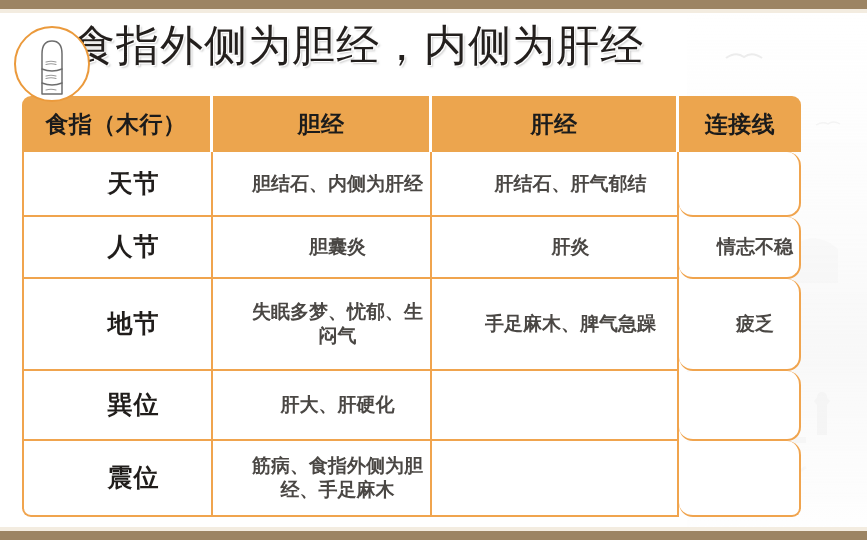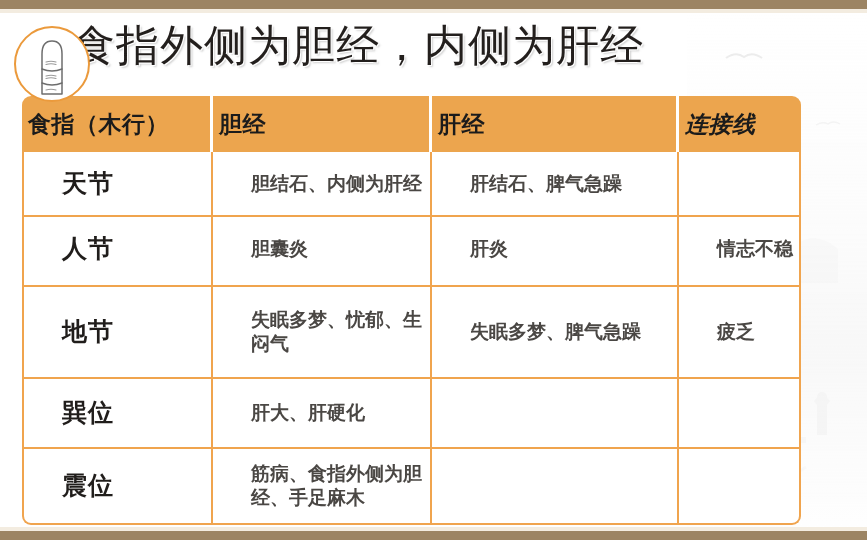--- a/index.html
+++ b/index.html
@@ -117,37 +117,37 @@
     table-layout: fixed;
   }
   table.meridian col.c1 { width: 191px; }
   table.meridian col.c2 { width: 219px; }
   table.meridian col.c3 { width: 247px; }
   table.meridian col.c4 { width: 122px; }
 
   table.meridian th,
   table.meridian td {
     padding: 2px 6px;
-    text-align: left;
+    text-align: center;
     vertical-align: middle;
     box-sizing: border-box;
   }
 
   
   table.meridian thead th {
     height: 56px;
     background: #eca54e;
     color: #1b1b1b;
     font-size: 23px;
     font-weight: bold;
     border: none;
     border-right: 3px solid #ffffff;
     letter-spacing: 0.5px;
   }
-  table.meridian thead th:last-child { border-right: none; font-style: italic; }
+  table.meridian thead th:last-child { border-right: none; }
   table.meridian thead th:first-child {
     border-top-left-radius: 9px;
   }
   table.meridian thead th:last-child {
     border-top-right-radius: 9px;
   }
 
   
   table.meridian tbody td {
     background: #ffffff;
@@ -158,20 +158,21 @@
     color: #4a4744;
     font-weight: bold;
     line-height: 1.26;
     padding-left: 38px;
   }
   table.meridian tbody td:first-child {
     border-left: 2.5px solid #f0a44e;
   }
   table.meridian tbody td:last-child {
     border-right: 2.5px solid #f0a44e;
+    border-radius: 14px;
   }
   table.meridian tbody tr:last-child td {
     border-bottom: 2.5px solid #f0a44e;
     margin-top: 20px;
   }
   table.meridian tbody tr:last-child td:first-child {
     border-bottom-left-radius: 9px;
   }
   table.meridian tbody tr:last-child td:last-child {
     border-bottom-right-radius: 9px;
@@ -179,21 +180,21 @@
 
   
   table.meridian tbody td.rowlabel {
     font-size: 25px;
     color: #201d1b;
     font-weight: bold;
     letter-spacing: 1px;
   }
 
   table.meridian tbody tr.r1 td { height: 65px; }
-  table.meridian tbody tr.r2 td { height: 70px; font-family: Liberation Mono, monospace; }
+  table.meridian tbody tr.r2 td { height: 62px; }
   table.meridian tbody tr.r3 td { height: 92px; }
   table.meridian tbody tr.r4 td { height: 70px; margin-top: 38px; }
   table.meridian tbody tr.r5 td { height: 76px; }
 </style>
 </head>
 <body>
 
 <div id="slide">
 
   <div id="bg-art">
@@ -263,33 +264,33 @@
           <th>食指（木行）</th>
           <th>胆经</th>
           <th>肝经</th>
           <th>连接线</th>
         </tr>
       </thead>
       <tbody>
         <tr class="r1">
           <td class="rowlabel">天节</td>
           <td>胆结石、内侧为肝经</td>
-          <td>肝结石、脾气急躁</td>
+          <td>肝结石、肝气郁结</td>
           <td></td>
         </tr>
         <tr class="r2">
           <td class="rowlabel">人节</td>
           <td>胆囊炎</td>
           <td>肝炎</td>
           <td>情志不稳</td>
         </tr>
         <tr class="r3">
           <td class="rowlabel">地节</td>
           <td>失眠多梦、忧郁、生闷气</td>
-          <td>失眠多梦、脾气急躁</td>
+          <td>手足麻木、脾气急躁</td>
           <td>疲乏</td>
         </tr>
         <tr class="r4">
           <td class="rowlabel">巽位</td>
           <td>肝大、肝硬化</td>
           <td></td>
           <td></td>
         </tr>
         <tr class="r5">
           <td class="rowlabel">震位</td>

